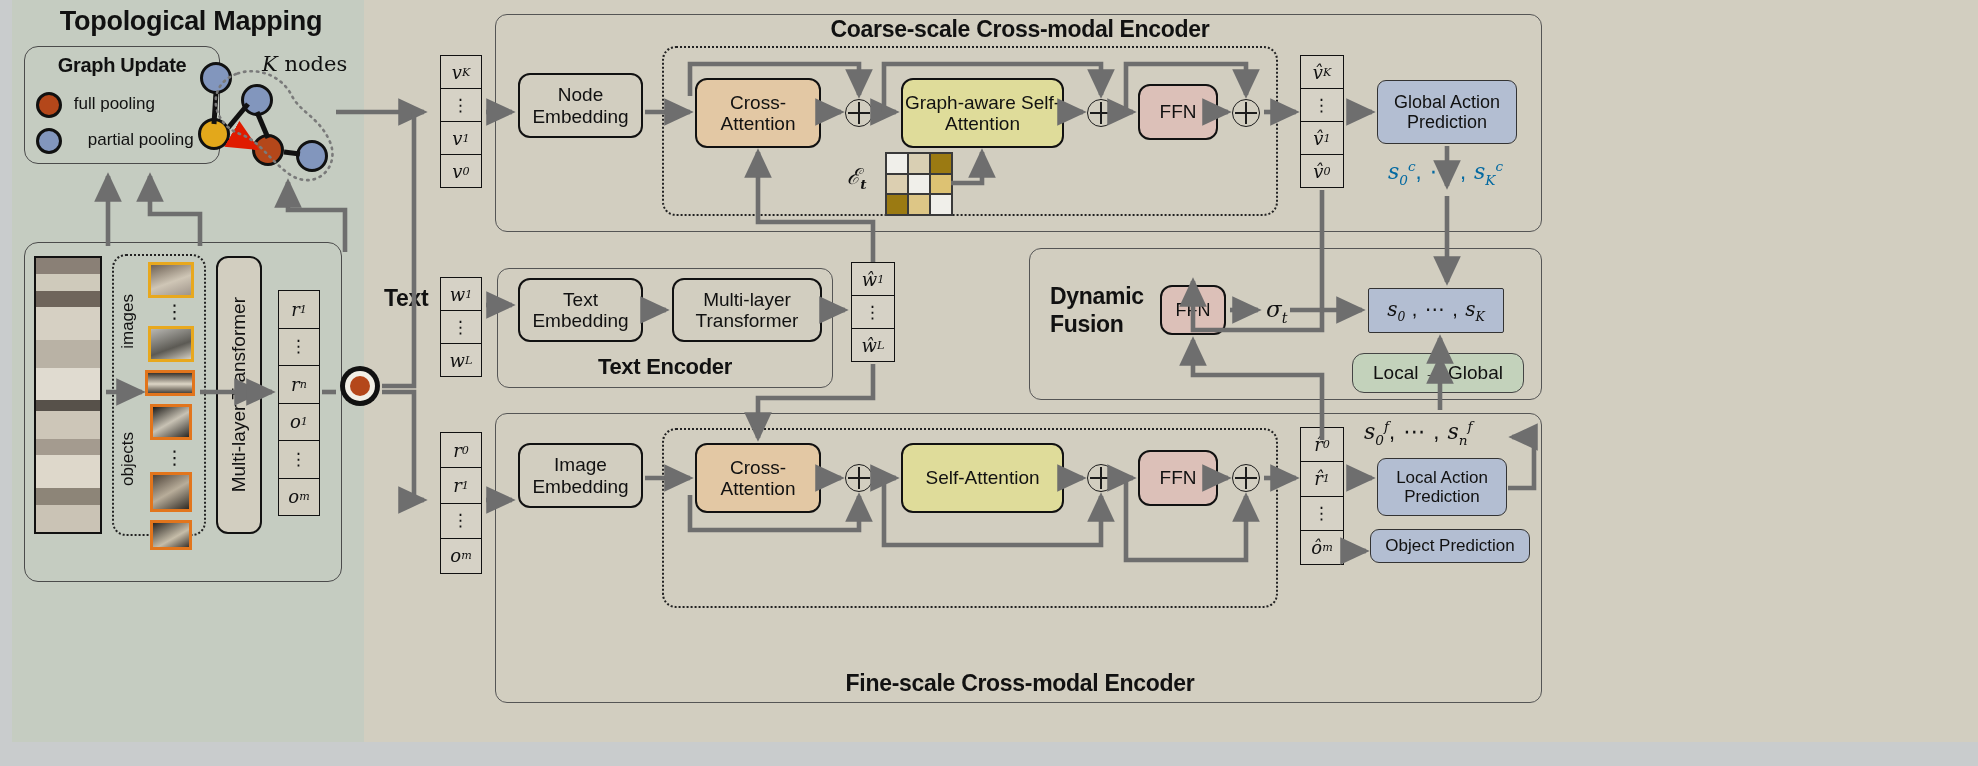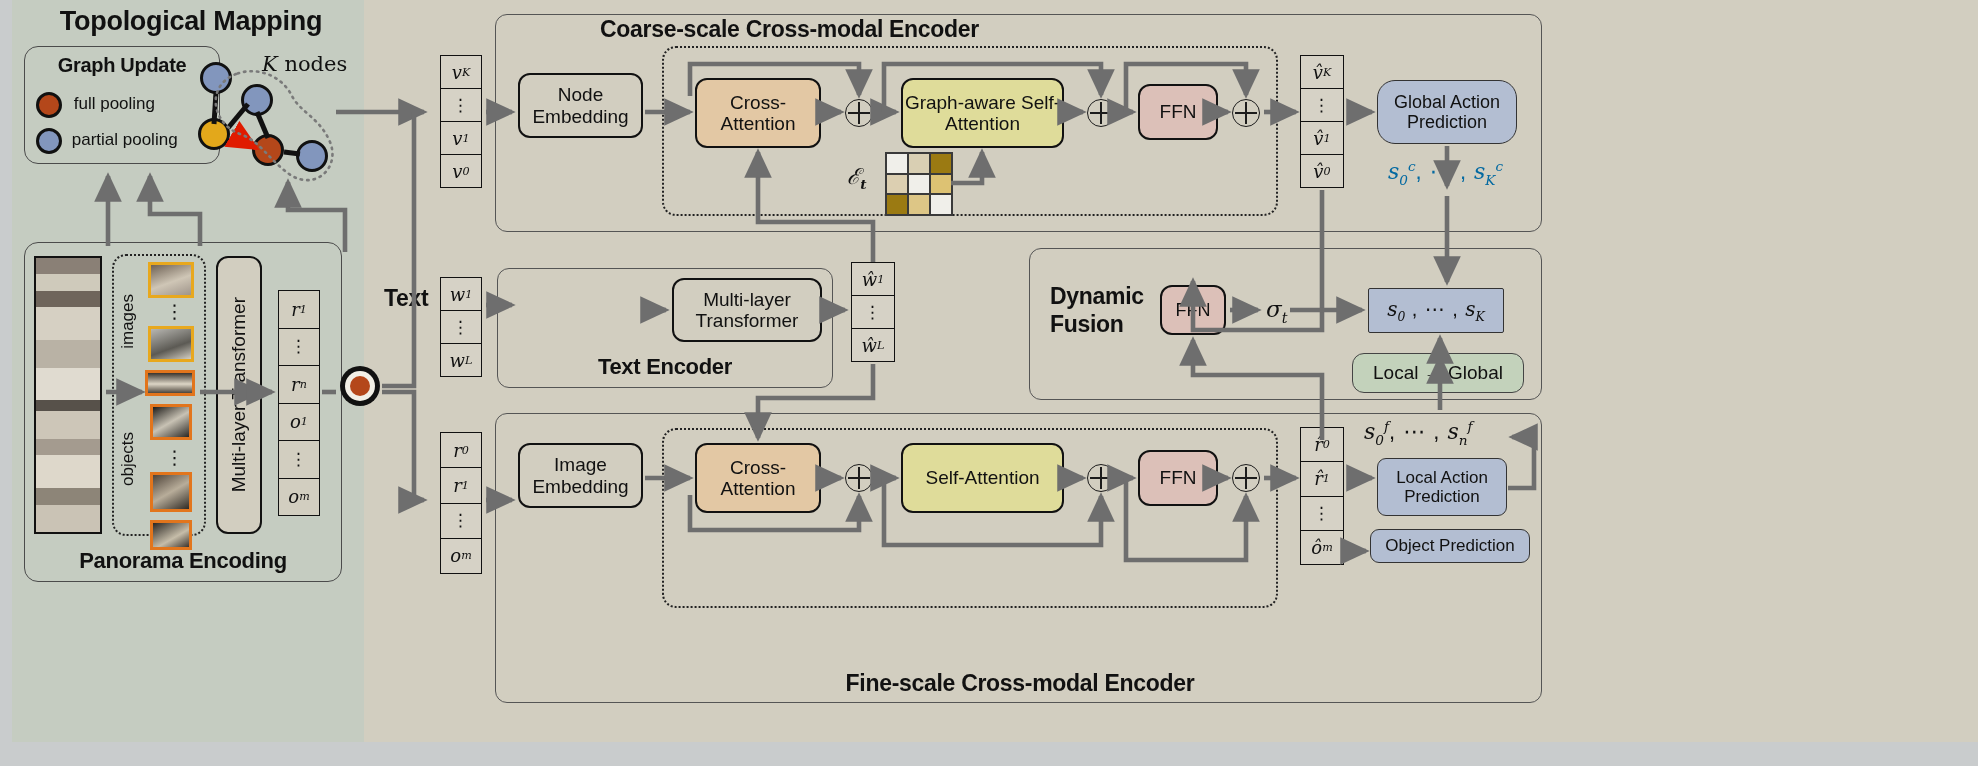--- a/index.html
+++ b/index.html
@@ -84,35 +84,34 @@
 
   <div class="abs rbox" style="left:24px;top:46px;width:196px;height:118px;"></div>
   <div class="abs title-b" style="left:34px;top:54px;width:176px;font-size:20px;text-align:center;">Graph Update</div>
 
   <div class="abs" style="left:36px;top:92px;font-size:17px;color:#111;">
     <span class="legend-dot" style="background:#b4471a;"></span>
     <span style="margin-left:7px;">full pooling</span>
   </div>
   <div class="abs" style="left:36px;top:128px;font-size:17px;color:#111;">
     <span class="legend-dot" style="background:#8296bd;"></span>
-    <span style="margin-left:5px;">partial pooling</span>
+    <span style="margin-left:21px;">partial pooling</span>
   </div>
 
   <div class="abs mth" style="left:262px;top:52px;font-size:21px;color:#111;">
     <span style="font-style:italic;">K</span><span style="font-style:normal;"> nodes</span>
   </div>
 
   <div class="gnode" style="left:200px;top:62px;width:32px;height:32px;background:#8296bd;"></div>
   <div class="gnode" style="left:198px;top:118px;width:32px;height:32px;background:#e3a81b;"></div>
   <div class="gnode" style="left:241px;top:84px;width:32px;height:32px;background:#8296bd;"></div>
   <div class="gnode" style="left:252px;top:134px;width:32px;height:32px;background:#b4471a;"></div>
   <div class="gnode" style="left:296px;top:140px;width:32px;height:32px;background:#8296bd;"></div>
 
   <div class="abs rbox" style="left:24px;top:242px;width:318px;height:340px;"></div>
-  <div class="abs title-b" style="left:28px;top:548px;width:310px;font-size:22px;text-align:center;">Panorama Encoding</div>
 
   <div class="abs pano" style="left:34px;top:256px;width:68px;height:278px;">
     <div class="panostrip" style="background:
        linear-gradient(180deg,#8a8076 0 6%,#cfcabb 6% 12%,#6f655b 12% 18%,#d6d0c3 18% 30%,
        #b9b2a5 30% 40%,#e0dbd0 40% 52%,#57514a 52% 56%,#cdc6b8 56% 66%,#a49b8f 66% 72%,
        #ded8cb 72% 84%,#8d8578 84% 90%,#cac3b5 90% 100%);"></div>
   </div>
 
   <div class="abs dotbox" style="left:112px;top:254px;width:94px;height:282px;"></div>
   <div class="abs vtext" style="left:118px;top:294px;font-size:17px;color:#111;">images</div>
@@ -140,21 +139,21 @@
     <div class="tok mth" style="font-size:18px;">o<span class="sub">m</span></div>
   </div>
 
   <div class="bullseye" style="left:340px;top:366px;width:40px;height:40px;">
     <i style="width:30px;height:30px;">
         <b style="width:20px;height:20px;"></b>
       </i>
   </div>
 
   <div class="abs rbox-thin" style="left:495px;top:14px;width:1047px;height:218px;"></div>
-  <div class="abs title-b" style="left:600px;top:16px;width:840px;font-size:23px;text-align:left;">Coarse-scale Cross-modal Encoder</div>
+  <div class="abs title-b" style="left:600px;top:16px;width:840px;font-size:23px;text-align:center;">Coarse-scale Cross-modal Encoder</div>
 
   <div class="abs tokcol lt" style="left:440px;top:55px;width:42px;height:133px;">
     <div class="tok mth" style="font-size:18px;">v<span class="sub">K</span></div>
     <div class="tok dots" style="font-size:17px;">⋮</div>
     <div class="tok mth" style="font-size:18px;">v<span class="sub">1</span></div>
     <div class="tok mth" style="font-size:18px;">v<span class="sub">0</span></div>
   </div>
 
   <div class="abs mod plain" style="left:518px;top:73px;width:125px;height:65px;font-size:19px;">
     <span>Node Embedding</span>
@@ -190,39 +189,42 @@
       <div style="background:#f0efea;"></div>
   </div>
 
   <div class="abs tokcol lt" style="left:1300px;top:55px;width:44px;height:133px;">
     <div class="tok mth" style="font-size:18px;">v̂<span class="sub">K</span></div>
     <div class="tok dots" style="font-size:17px;">⋮</div>
     <div class="tok mth" style="font-size:18px;">v̂<span class="sub">1</span></div>
     <div class="tok mth" style="font-size:18px;">v̂<span class="sub">0</span></div>
   </div>
 
-  <div class="abs mod pred" style="left:1377px;top:80px;width:140px;height:64px;font-size:18px;border-radius:18px;">
+  <div class="abs mod pred" style="left:1377px;top:80px;width:140px;height:64px;font-size:18px;border-radius:9px;">
     <span>Global Action Prediction</span>
   </div>
 
   <div class="abs mth" style="left:1388px;top:158px;font-size:22px;color:#0369a1;">
     s<span class="sub">0</span><span class="supp">c</span><span class="dots">, ⋯ ,</span> s<span class="sub">K</span><span class="supp">c</span>
   </div>
 
   <div class="abs rbox-thin" style="left:497px;top:268px;width:336px;height:120px;"></div>
   <div class="abs title-b" style="left:505px;top:354px;width:320px;font-size:22px;text-align:center;">Text Encoder</div>
 
   <div class="abs title-b" style="left:384px;top:285px;font-size:23px;">Text</div>
 
   <div class="abs tokcol lt" style="left:440px;top:277px;width:42px;height:100px;">
     <div class="tok mth" style="font-size:18px;">w<span class="sub">1</span></div>
     <div class="tok dots" style="font-size:17px;">⋮</div>
     <div class="tok mth" style="font-size:18px;">w<span class="sub">L</span></div>
   </div>
 
+  <div class="abs mod plain" style="left:518px;top:278px;width:125px;height:64px;font-size:19px;">
+    <span>Text Embedding</span>
+  </div>
   <div class="abs mod plain" style="left:672px;top:278px;width:150px;height:64px;font-size:19px;">
     <span>Multi-layer Transformer</span>
   </div>
 
   <div class="abs tokcol lt" style="left:851px;top:262px;width:44px;height:100px;">
     <div class="tok mth" style="font-size:18px;">ŵ<span class="sub">1</span></div>
     <div class="tok dots" style="font-size:17px;">⋮</div>
     <div class="tok mth" style="font-size:18px;">ŵ<span class="sub">L</span></div>
   </div>
 

